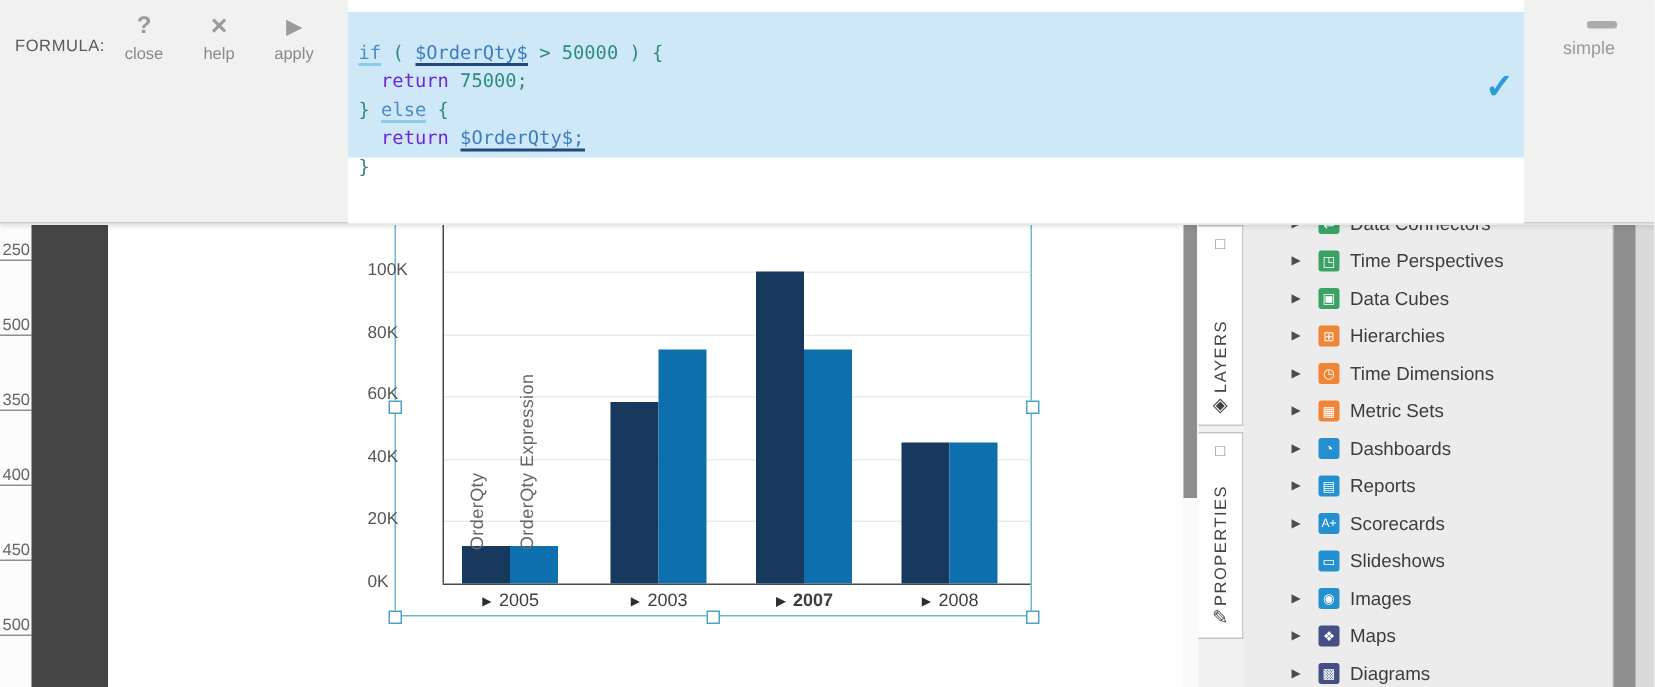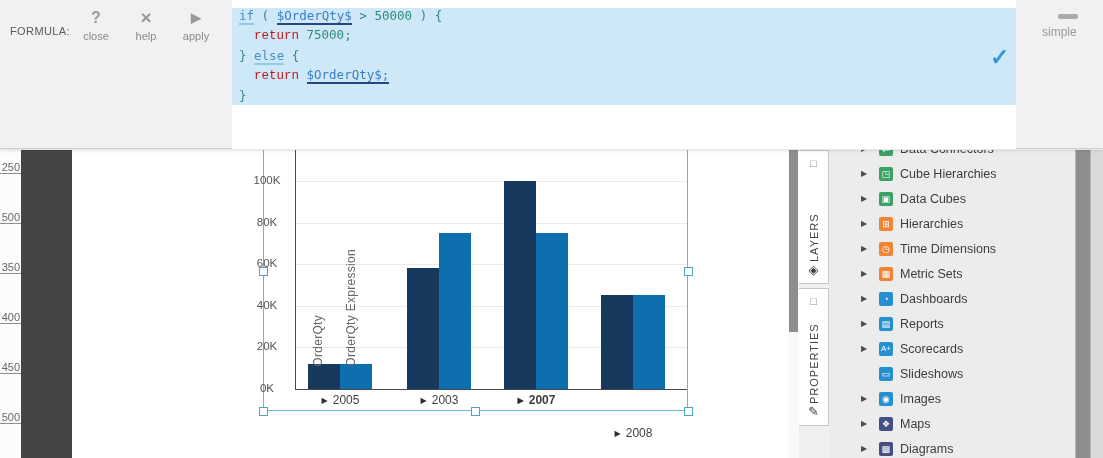--- a/index.html
+++ b/index.html
@@ -11,48 +11,48 @@
   .formula-bar { position:absolute; left:0; top:0; width:1103px; height:149px;
     background:#f1f1f2; border-bottom:1px solid #cccccc; box-shadow:0 2px 3px rgba(0,0,0,.10); z-index:5; }
   .formula-label { position:absolute; left:10px; top:25px; font-size:11px; color:#5a5a5a; letter-spacing:.4px; }
   .fb-btn { position:absolute; top:8px; width:46px; text-align:center; cursor:pointer; }
   .fb-icon { font-size:16px; font-weight:bold; color:#9a9a9a; height:20px; line-height:20px; }
   .fb-icon.apply { font-size:13px; }
   .fb-icon.close { font-size:19px; }
   .fb-text { font-size:11px; color:#8a8a8a; margin-top:2px; }
   .editor { position:absolute; left:232px; top:0; width:784px; height:149px; background:#ffffff; }
   .hl-block { position:absolute; left:0; top:8px; width:784px; height:97px; background:#cfe8f7; }
-  .code { position:absolute; left:7px; top:6px; font-family:"DejaVu Sans Mono", monospace;
+  .code { position:absolute; left:7px; top:25px; font-family:"DejaVu Sans Mono", monospace;
     font-size:12.5px; line-height:19px; white-space:pre; color:#333; }
   .code .kw  { color:#4a8fc6; border-bottom:2px solid #8bcde8; }
   .code .var { color:#3b7ec4; border-bottom:2px solid #24477e; }
   .code .num { color:#2e8b7e; }
   .code .p   { color:#2e8b7e; }
-  .code .ret { color:#b91c1c;font-family:Liberation Mono, monospace; }
+  .code .ret { color:#6d28d9; }
   .check-icon { position:absolute; left:990px; top:44px; font-size:23px; font-weight:bold; color:#2a9cd8; }
   .simple-btn { position:absolute; left:1042px; top:12px; width:52px; text-align:left; cursor:pointer; }
   .minus-icon { width:20px; height:5px; background:#ababab; border-radius:2px; margin:2px auto 6px auto; }
   .simple-text { font-size:12px; color:#9a9a9a; }
 
   
   .workspace { position:absolute; left:0; top:150px; width:1103px; height:308px; }
   .canvas { position:absolute; left:0; top:0; width:788px; height:308px; background:#ffffff; overflow:hidden; }
   .ruler { position:absolute; left:0; top:0; width:21px; height:308px; background:#fcfcfc; }
   .ruler-num { position:absolute; left:0; width:21px; text-align:right; font-size:11px; color:#666;
     border-bottom:1px solid #8f8f8f; padding-right:1px; }
   .dark-strip { position:absolute; left:21px; top:0; width:51px; height:308px; background:#454545; }
 
   
   .sel-box { position:absolute; left:263px; top:-20px; width:425px; height:281px;
     border:1px solid #6bb7d2; }
   .handle { position:absolute; width:9px; height:9px; background:#ffffff; border:1px solid #4fa3c2; z-index:4; }
   .axis-y { position:absolute; left:295px; top:0; width:1px; height:239px; background:#4a4a4a; }
   .axis-x { position:absolute; left:295px; top:239px; width:392px; height:1px; background:#4a4a4a; }
   .gridline { position:absolute; left:296px; width:391px; height:1px; background:#ebebeb; }
-  .ytick { position:absolute; width:44px; text-align:center; font-size:11.5px; color:#555; }
+  .ytick { position:absolute; width:44px; text-align:left; font-size:11.5px; color:#555; }
   .bar { position:absolute; cursor:pointer; }
   .xlabel { position:absolute; width:90px; text-align:center; font-size:12px; color:#3f3f3f; top:243px; cursor:pointer; }
   .xlabel .tri { font-size:8px; color:#2d2d2d; margin-right:5px; vertical-align:1px; }
   .series-label { position:absolute; bottom:91px; writing-mode:vertical-rl; transform:rotate(180deg);
     font-size:12px; color:#666; letter-spacing:.3px; }
 
   
   .vscroll { position:absolute; left:788px; top:0; width:11px; height:308px; background:#fafafa; }
   .vscroll-thumb { position:absolute; left:1px; top:0; width:9px; height:182px; background:#8e8e8e; }
   .tabs-strip { position:absolute; left:799px; top:0; width:30px; height:308px; background:#f0f0f0; }
@@ -145,21 +145,21 @@
           <div class="bar" style="left: 340px; width: 32px; top: 214.04px; height: 24.96px; background: rgb(13, 111, 173);"></div>
           <div class="xlabel" style="left: 295.5px;"><span class="tri">▶</span><span>2005</span></div>
           <div class="bar" style="left: 407px; width: 32px; top: 118.36px; height: 120.64px; background: rgb(23, 57, 93);"></div>
           <div class="bar" style="left: 439px; width: 32px; top: 83px; height: 156px; background: rgb(13, 111, 173);"></div>
           <div class="xlabel" style="left: 394.5px;"><span class="tri">▶</span><span>2003</span></div>
           <div class="bar" style="left: 504px; width: 32px; top: 31px; height: 208px; background: rgb(23, 57, 93);"></div>
           <div class="bar" style="left: 536px; width: 32px; top: 83px; height: 156px; background: rgb(13, 111, 173);"></div>
           <div class="xlabel" style="left: 491.5px; font-weight: bold;"><span class="tri">▶</span><span>2007</span></div>
           <div class="bar" style="left: 601px; width: 32px; top: 145.4px; height: 93.6px; background: rgb(23, 57, 93);"></div>
           <div class="bar" style="left: 633px; width: 32px; top: 145.4px; height: 93.6px; background: rgb(13, 111, 173);"></div>
-          <div class="xlabel" style="left: 588.5px; margin-top: 33px;"><span class="tri">▶</span><span>2008</span></div>
+          <div class="xlabel" style="left: 588.5px;"><span class="tri">▶</span><span>2008</span></div>
           <div class="series-label" style="left: 311px;">OrderQty</div>
           <div class="series-label" style="left: 344px;">OrderQty Expression</div>
         </div>
     </div>
 
     <div class="vscroll">
       <div class="vscroll-thumb"></div>
     </div>
 
     <div class="tabs-strip" id="tabs">
@@ -178,21 +178,21 @@
     <div class="sidebar">
       <div class="tree" id="tree">
           <div class="tree-row">
             <div class="tree-arrow">▶</div>
             <div class="tree-icon" style="background: rgb(59, 161, 100);">⇄</div>
             <div class="tree-text">Data Connectors</div>
           </div>
           <div class="tree-row">
             <div class="tree-arrow">▶</div>
             <div class="tree-icon" style="background: rgb(59, 161, 100);">◳</div>
-            <div class="tree-text">Cube Hierarchies</div>
+            <div class="tree-text">Time Perspectives</div>
           </div>
           <div class="tree-row">
             <div class="tree-arrow">▶</div>
             <div class="tree-icon" style="background: rgb(59, 161, 100);">▣</div>
             <div class="tree-text">Data Cubes</div>
           </div>
           <div class="tree-row">
             <div class="tree-arrow">▶</div>
             <div class="tree-icon" style="background: rgb(239, 133, 53);">⊞</div>
             <div class="tree-text">Hierarchies</div>

